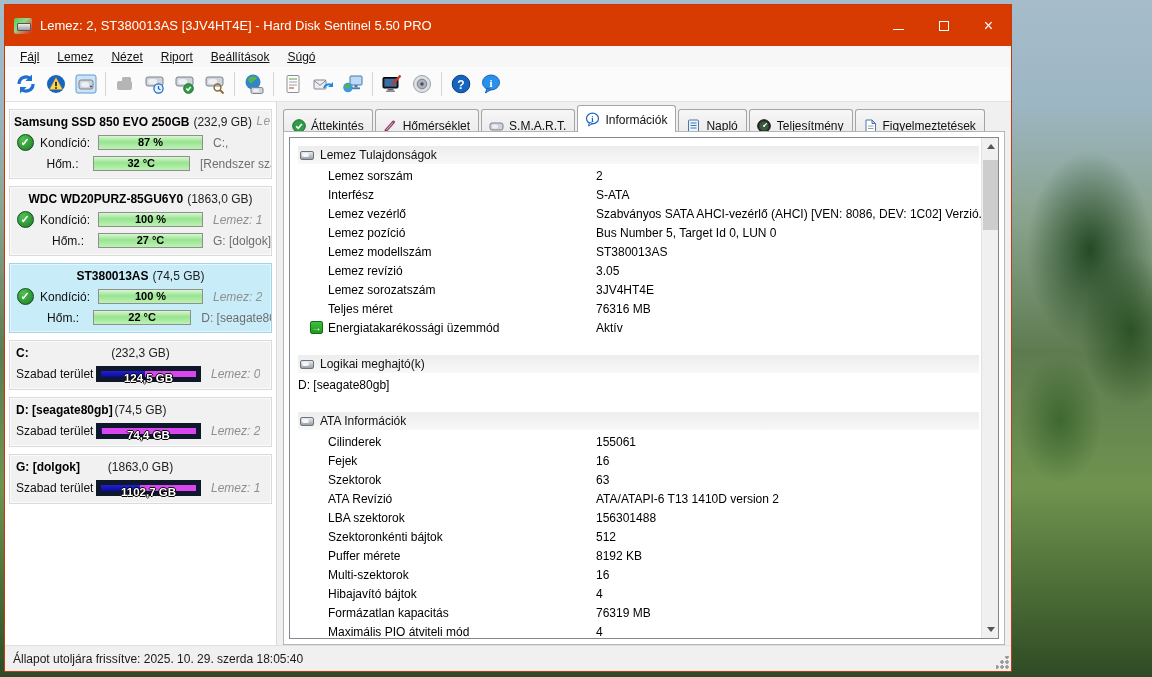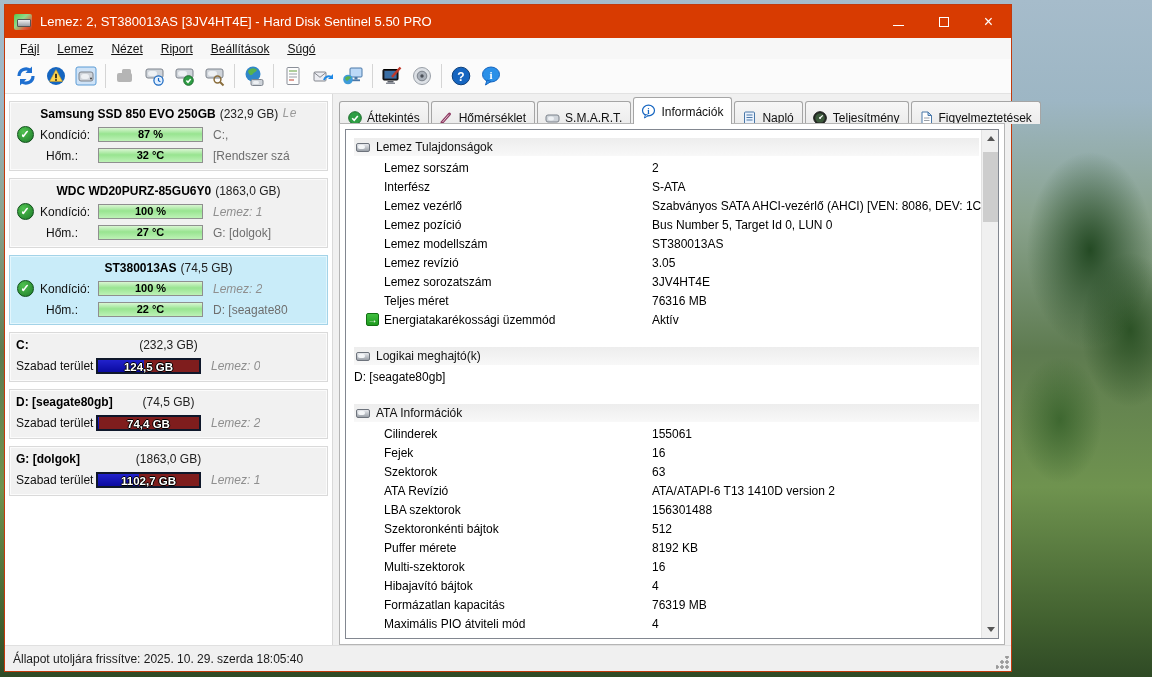--- a/index.html
+++ b/index.html
@@ -14,21 +14,21 @@
   }
 
   
   .window {
     position:absolute; left:4px; top:4px; width:1008px; height:668px;
     background:#f0f0f0; border:1px solid #c23a0d;
     display:flex; flex-direction:column;
   }
 
   
-  .titlebar { height:33px; background:#d83b01; display:flex; align-items:center; flex:0 0 auto; }
+  .titlebar { height:41px; background:#d83b01; display:flex; align-items:center; flex:0 0 auto; }
   .app-icon { width:18px; height:16px; margin:0 8px 0 9px; border-radius:2px;
     background:linear-gradient(135deg,#57c84d 0%,#8fd98a 40%,#e05a3a 75%,#c23a0d 100%);
     position:relative; }
   .app-icon::after { content:""; position:absolute; left:3px; top:5px; width:12px; height:6px;
     background:linear-gradient(#efefef,#9aa0a6); border-radius:1px; border:1px solid #555; }
   .title-text { color:#fff; font-size:13px; white-space:nowrap; }
   .win-buttons { margin-left:auto; display:flex; height:100%; }
   .win-btn { width:45px; height:100%; display:flex; align-items:center; justify-content:center; color:#fff; cursor:default; }
   .wb-min { width:11px; border-top:1px solid #fff; display:block; margin-top:8px; }
   .wb-max { width:10px; height:10px; border:1px solid #fff; display:block; }
@@ -41,40 +41,40 @@
 
   
   .toolbar { height:35px; background:#fbfbfb; border-bottom:1px solid #e2e2e2; display:flex; align-items:center; padding-left:6px; flex:0 0 auto; }
   .tbtn { width:30px; height:28px; display:flex; align-items:center; justify-content:center; background:transparent; border:0; }
   .tsep { width:1px; height:24px; background:#d5d5d5; margin:0 4px; }
 
   
   .body-row { flex:1 1 auto; display:flex; min-height:0; }
 
   
-  .sidebar { width:328px; background:#fff; border-right:1px solid #d9d9d9; padding:7px 4px 0 4px; flex:0 0 auto; }
+  .sidebar { width:272px; background:#fff; border-right:1px solid #d9d9d9; padding:7px 4px 0 4px; flex:0 0 auto; }
   .panel { background:#f1f1f1; border:1px solid #dadada; box-shadow:inset 0 0 0 1px #fbfbfb; margin-bottom:7px; padding:2px 0 4px 0; }
   .panel.selected { background:#c9ecf9; border-color:#a3d3e8; box-shadow:inset 0 0 0 1px #e3f6fd; }
   .panel-title { height:20px; display:flex; align-items:center; justify-content:safe center; overflow:hidden; white-space:nowrap; font-size:12px; padding:0 4px; }
   .panel-title b { font-weight:bold; color:#000; }
   .panel-title .size { margin-left:4px; color:#222; }
   .panel-title .trail { margin-left:4px; color:#9a9a9a; font-style:italic;font-family:Liberation Mono, monospace; }
   .srow { height:21px; display:flex; align-items:center; font-size:12px; }
   .srow .stat-ic { width:30px; display:flex; justify-content:center; }
   .check-circle { width:17px; height:17px; border-radius:50%; background:radial-gradient(circle at 35% 30%,#4fc24f,#1d7a2a); border:1px solid #0d4d18; color:#fff; font-size:11px; line-height:15px; text-align:center; font-weight:bold; }
-  .srow .slabel { width:58px; text-align:right; padding-right:20px; color:#111; }
+  .srow .slabel { width:58px; text-align:right; padding-right:14px; color:#111; }
   .bar-green { width:105px; height:15px; border:1px solid #8f8f8f; background:linear-gradient(#d9f6d2,#98e490 45%,#bdf2b6); text-align:center; font-size:11px; font-weight:600; color:#000; line-height:13px; }
   .sinfo { padding-left:10px; font-size:12px; color:#6e6e6e; white-space:nowrap; overflow:hidden; }
   .sinfo.italic { font-style:italic; color:#8f8f8f; }
   .part-title { height:20px; display:flex; align-items:center; font-size:12px; padding:0 6px; position:relative; }
   .part-title b { font-weight:bold; }
   .part-title .psize { position:absolute; left:0; right:0; text-align:center; color:#222; }
   .prow { height:22px; display:flex; align-items:center; font-size:12px; }
   .prow .plabel { width:86px; padding-left:6px; color:#111; }
-  .bar-free { width:105px; height:16px; border:2px solid #0f172a; background:#7f1d1d; position:relative; }
+  .bar-free { width:105px; height:16px; border:5px solid #0f172a; background:#d946ef; position:relative; }
   .bar-used { position:absolute; left:0; top:0; bottom:0; background:linear-gradient(#2222cc,#0a0aa0); }
   .bar-free .btxt { position:absolute; inset:0; text-align:center; color:#fff; font-weight:bold; font-size:11.5px; line-height:15px;
     text-shadow:-1px 0 #000,1px 0 #000,0 -1px #000,0 1px #000; }
 
   
   .main { flex:1 1 auto; display:flex; flex-direction:column; padding:3px 6px 0 6px; min-width:0; }
   .tabstrip { display:flex; align-items:flex-end; height:27px; flex:0 0 auto; }
   .tab { display:flex; align-items:center; gap:5px; font-size:12px; color:#111; background:linear-gradient(#f7f7f7,#ececec);
     border:1px solid #a5a5a5; border-bottom:none; border-radius:3px 3px 0 0; padding:14px 8px 4px 7px; margin-right:2px; height:23px; }
   .tab.active { background:#fff; height:27px; padding-top:5px; position:relative; z-index:2; }

